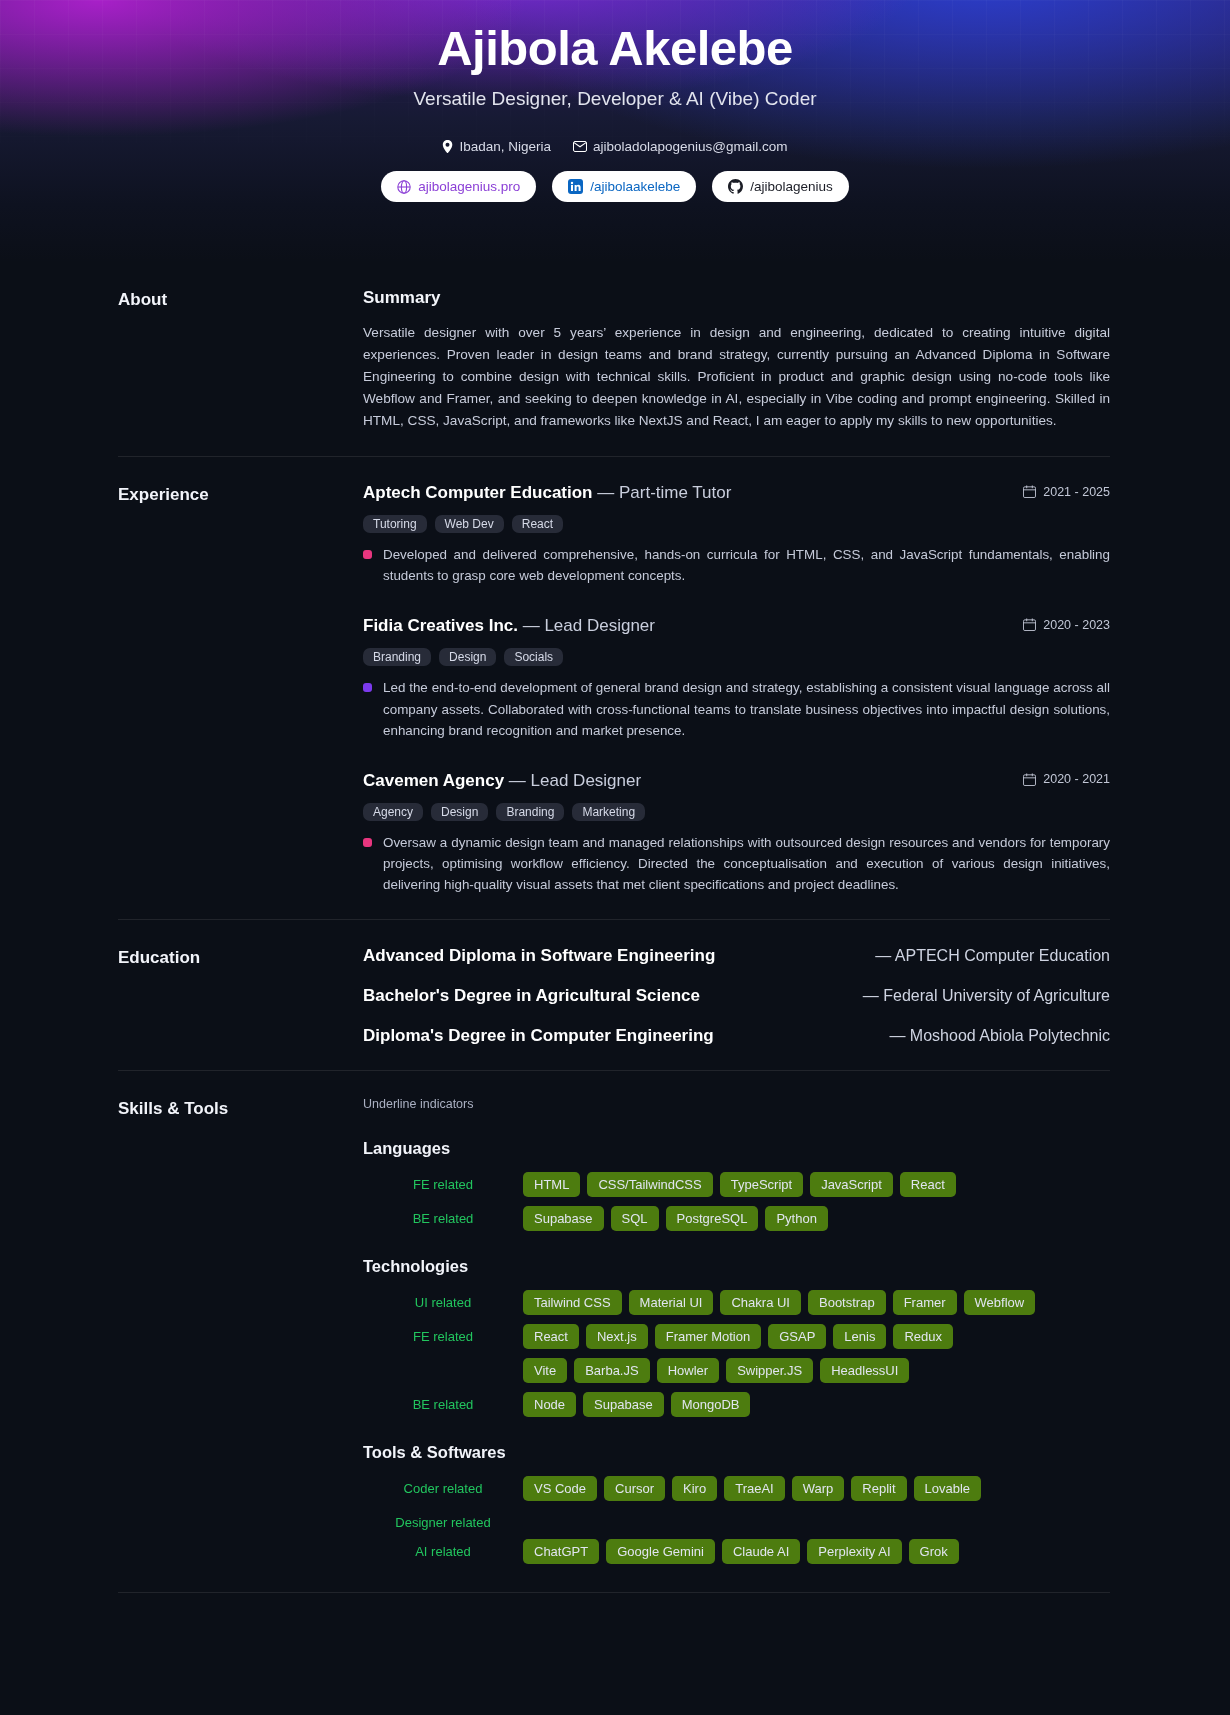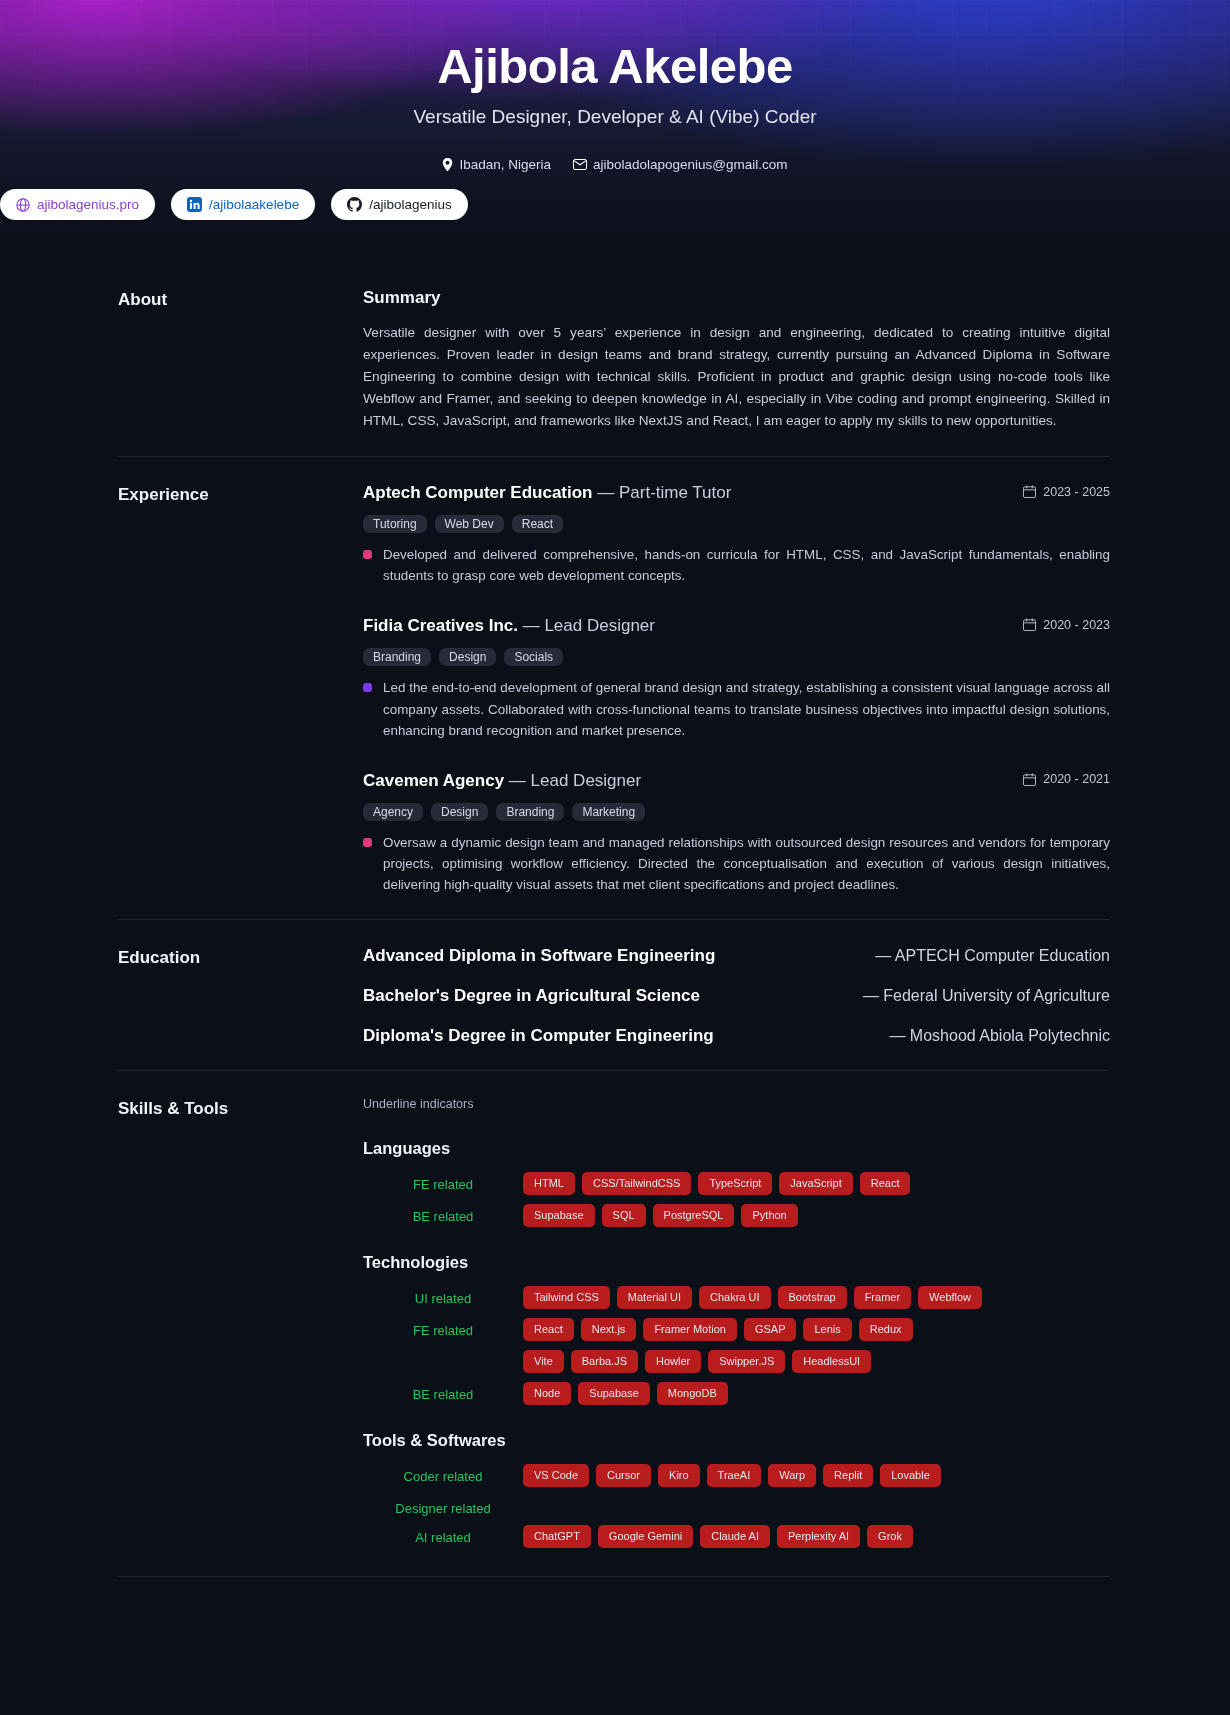--- a/index.html
+++ b/index.html
@@ -19,21 +19,21 @@
 
   
   .hero {
     position: relative;
     height: 262px;
     background:
       radial-gradient(ellipse 60% 90% at 8% 0%, #a820c8 0%, rgba(168,32,200,0) 58%),
       radial-gradient(ellipse 55% 85% at 42% -12%, #7b2bd6 0%, rgba(123,43,214,0) 60%),
       radial-gradient(ellipse 70% 120% at 80% -10%, #2b3fd0 0%, rgba(43,63,208,0) 62%),
       linear-gradient(180deg, #2a1b5e 0%, #171a34 45%, #0e1220 78%, #0b0f17 100%);
-    padding-top: 38px;
+    padding-top: 20px;
     text-align: center;
   }
   .hero::after {
     content: "";
     position: absolute;
     inset: 0;
     background-image:
       linear-gradient(rgba(255,255,255,0.035) 1px, transparent 1px),
       linear-gradient(90deg, rgba(255,255,255,0.035) 1px, transparent 1px);
     background-size: 34px 34px;
@@ -61,20 +61,21 @@
     color: #d8dbe8;
     display: flex;
     justify-content: center;
     align-items: center;
     gap: 22px;
   }
   .hero-meta span.mi { display: inline-flex; align-items: center; gap: 6px; }
   .hero-links {
     margin-top: 17px;
     display: flex;
+    justify-content: center;
     align-items: center;
     gap: 16px;
   }
   .pill {
     display: inline-flex;
     align-items: center;
     gap: 7px;
     height: 31px;
     padding: 0 16px;
     border-radius: 16px;
@@ -199,23 +200,23 @@
   .skill-cat {
     width: 160px;
     flex: 0 0 160px;
     font-size: 13px;
     color: #22c55e;
     padding-top: 5px;
     text-align: center;
   }
   .chips { display: flex; flex-wrap: wrap; gap: 7px; }
   .chip {
-    font-size: 11px;
+    font-size: 13px;
     color: #e1e5f0;
-    background: #b91c1c;
+    background: #4d7c0f;
     border-radius: 5px;
     padding: 6px 11px;
     line-height: 1;
   }
 
   svg { display: block; }
 </style>
 </head>
 <body>
 
@@ -298,21 +299,21 @@
               <span>Aptech Computer Education</span>
               <span class="role">— Part-time Tutor</span>
             </div>
             <div class="job-date">
               <span>
                 <svg width="13" height="13" viewBox="0 0 14 14">
                     <rect x="0.5" y="2" width="13" height="11.5" rx="1.5" fill="none" stroke="#c2c7d6"></rect>
                     <path d="M0.5 5.2h13M4 0.5v3M10 0.5v3" stroke="#c2c7d6"></path>
                   </svg>
               </span>
-              <span>2023  -  2025</span>
+              <span>2021  -  2025</span>
             </div>
           </div>
           <div class="tags">
             <span class="tag">Tutoring</span>
             <span class="tag">Web Dev</span>
             <span class="tag">React</span>
           </div>
           <div class="bullet-row">
             <span class="dot pink"></span>
             <span class="bullet-text">Developed and delivered comprehensive, hands-on curricula for HTML, CSS, and JavaScript fundamentals, enabling students to grasp core web development concepts.</span>

